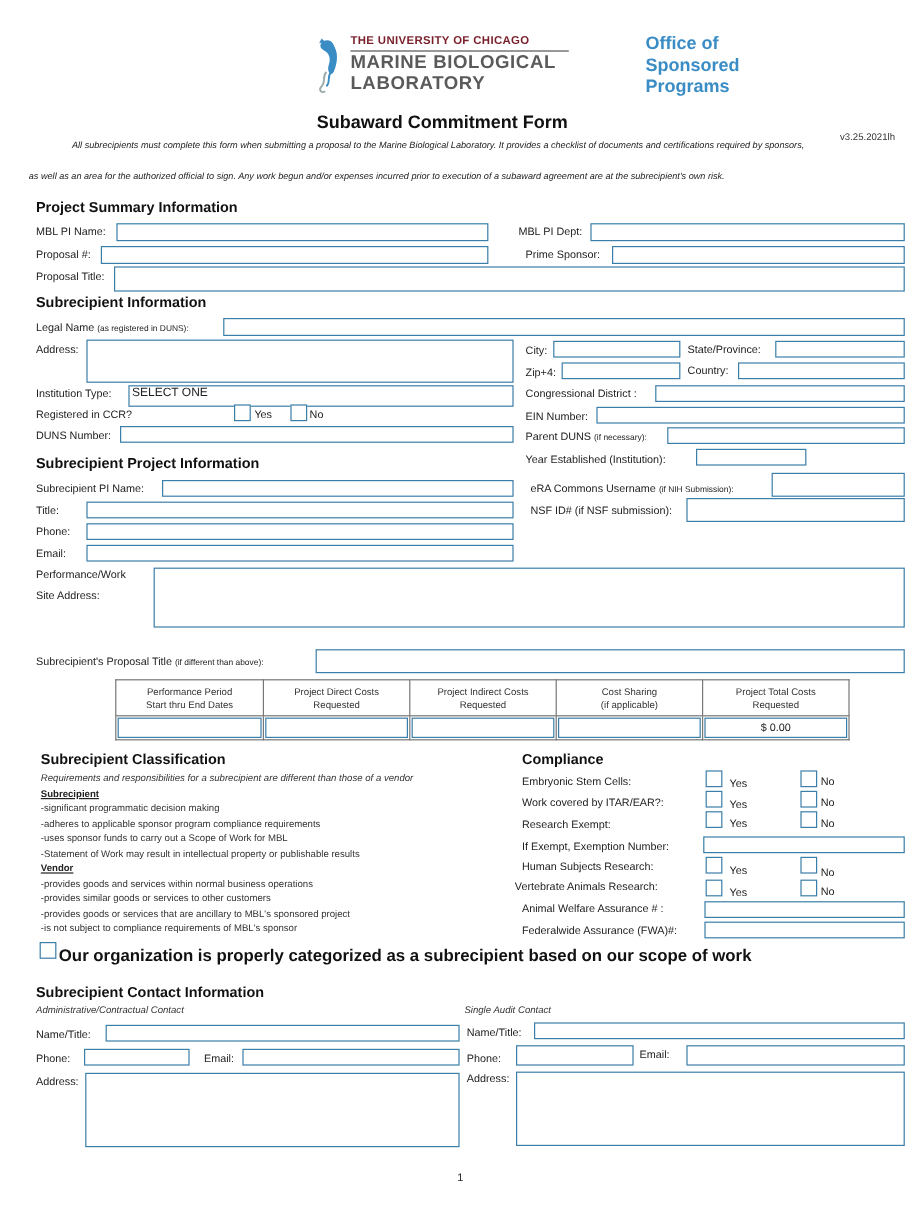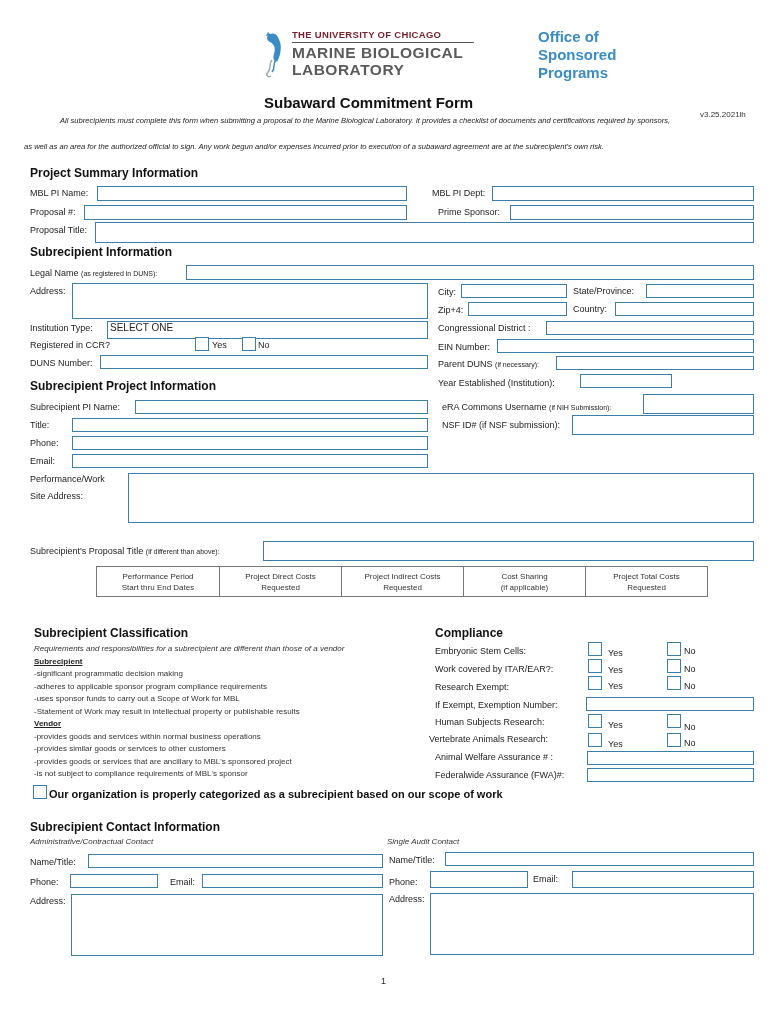--- a/index.html
+++ b/index.html
@@ -26,21 +26,21 @@
   .title { position: absolute; left: 264px; top: 94px; font-size: 15px; font-weight: bold; color: #111; }
   .version { position: absolute; left: 700px; top: 110px; font-size: 8px; color: #333; }
   .intro { position: absolute; left: 24px; font-size: 7.6px; font-style: italic; color: #222; white-space: nowrap; }
 
   
   .btable { position: absolute; left: 96px; top: 566px; border-collapse: collapse; border-radius: 23px; }
   .btable td { border: 1px solid #777; font-size: 8px; text-align: center; color: #333; line-height: 11px; padding: 1px 2px; }
   .btable .hd td { height: 30px; }
   .btable .inp td { height: 20px; padding: 1px; }
   .cellbox { width: 100%; height: 17px; border: 1.5px solid #3b7ea8; font-size: 9px; line-height: 14px; color: #222; }
-  .bold-lbl { position: absolute; font-size: 11px; font-weight: bold; color: #111; white-space: nowrap; }
+  .bold-lbl { position: absolute; font-size: 14px; font-weight: bold; color: #111; white-space: nowrap; }
   .pagenum { position: absolute; left: 381px; top: 976px; font-size: 9px; color: #222; }
 </style>
 </head>
 <body>
 
 <svg class="abs" style="left:262px;top:30px;" width="26" height="50" viewBox="0 0 26 50">
   <path d="M8 4 C4 6 4 10 8 12 C12 14 14 18 12 24 C10 30 14 34 16 30 C18 26 20 18 18 12 C16 6 14 2 8 4 Z" fill="#3a8cc5"></path>
   <path d="M6 2 L9 5 L4 6 Z" fill="#3a8cc5"></path>
   <path d="M10 30 C6 34 10 38 6 42 C3 45 6 48 9 46" stroke="#9aa" stroke-width="1.5" fill="none"></path>
   <path d="M14 30 C10 34 14 38 10 42" stroke="#3a8cc5" stroke-width="1.5" fill="none"></path>
@@ -147,20 +147,37 @@
           <div>Project Indirect Costs</div>
           <div>Requested</div>
         </td>
     <td style="width:122px;">
           <div>Cost Sharing</div>
           <div>(if applicable)</div>
         </td>
     <td style="width:122px;">
           <div>Project Total Costs</div>
           <div>Requested</div>
+        </td>
+  </tr>
+  <tr class="inp">
+    <td>
+          <div class="cellbox"></div>
+        </td>
+    <td>
+          <div class="cellbox"></div>
+        </td>
+    <td>
+          <div class="cellbox"></div>
+        </td>
+    <td>
+          <div class="cellbox"></div>
+        </td>
+    <td>
+          <div class="cellbox">$ 0.00</div>
         </td>
   </tr>
 </tbody>
   </table>
 
 <div class="h2" style="left:34px;top:626px;">Subrecipient Classification</div>
 <div class="ital" style="left:34px;top:644px;">Requirements and responsibilities for a subrecipient are different than those of a vendor</div>
 <div class="uhead" style="left:34px;top:657px;">Subrecipient</div>
 <div class="list-line" style="left:34px;top:669px;">-significant programmatic decision making</div>
 <div class="list-line" style="left:34px;top:682px;">-adheres to applicable sponsor program compliance requirements</div>

